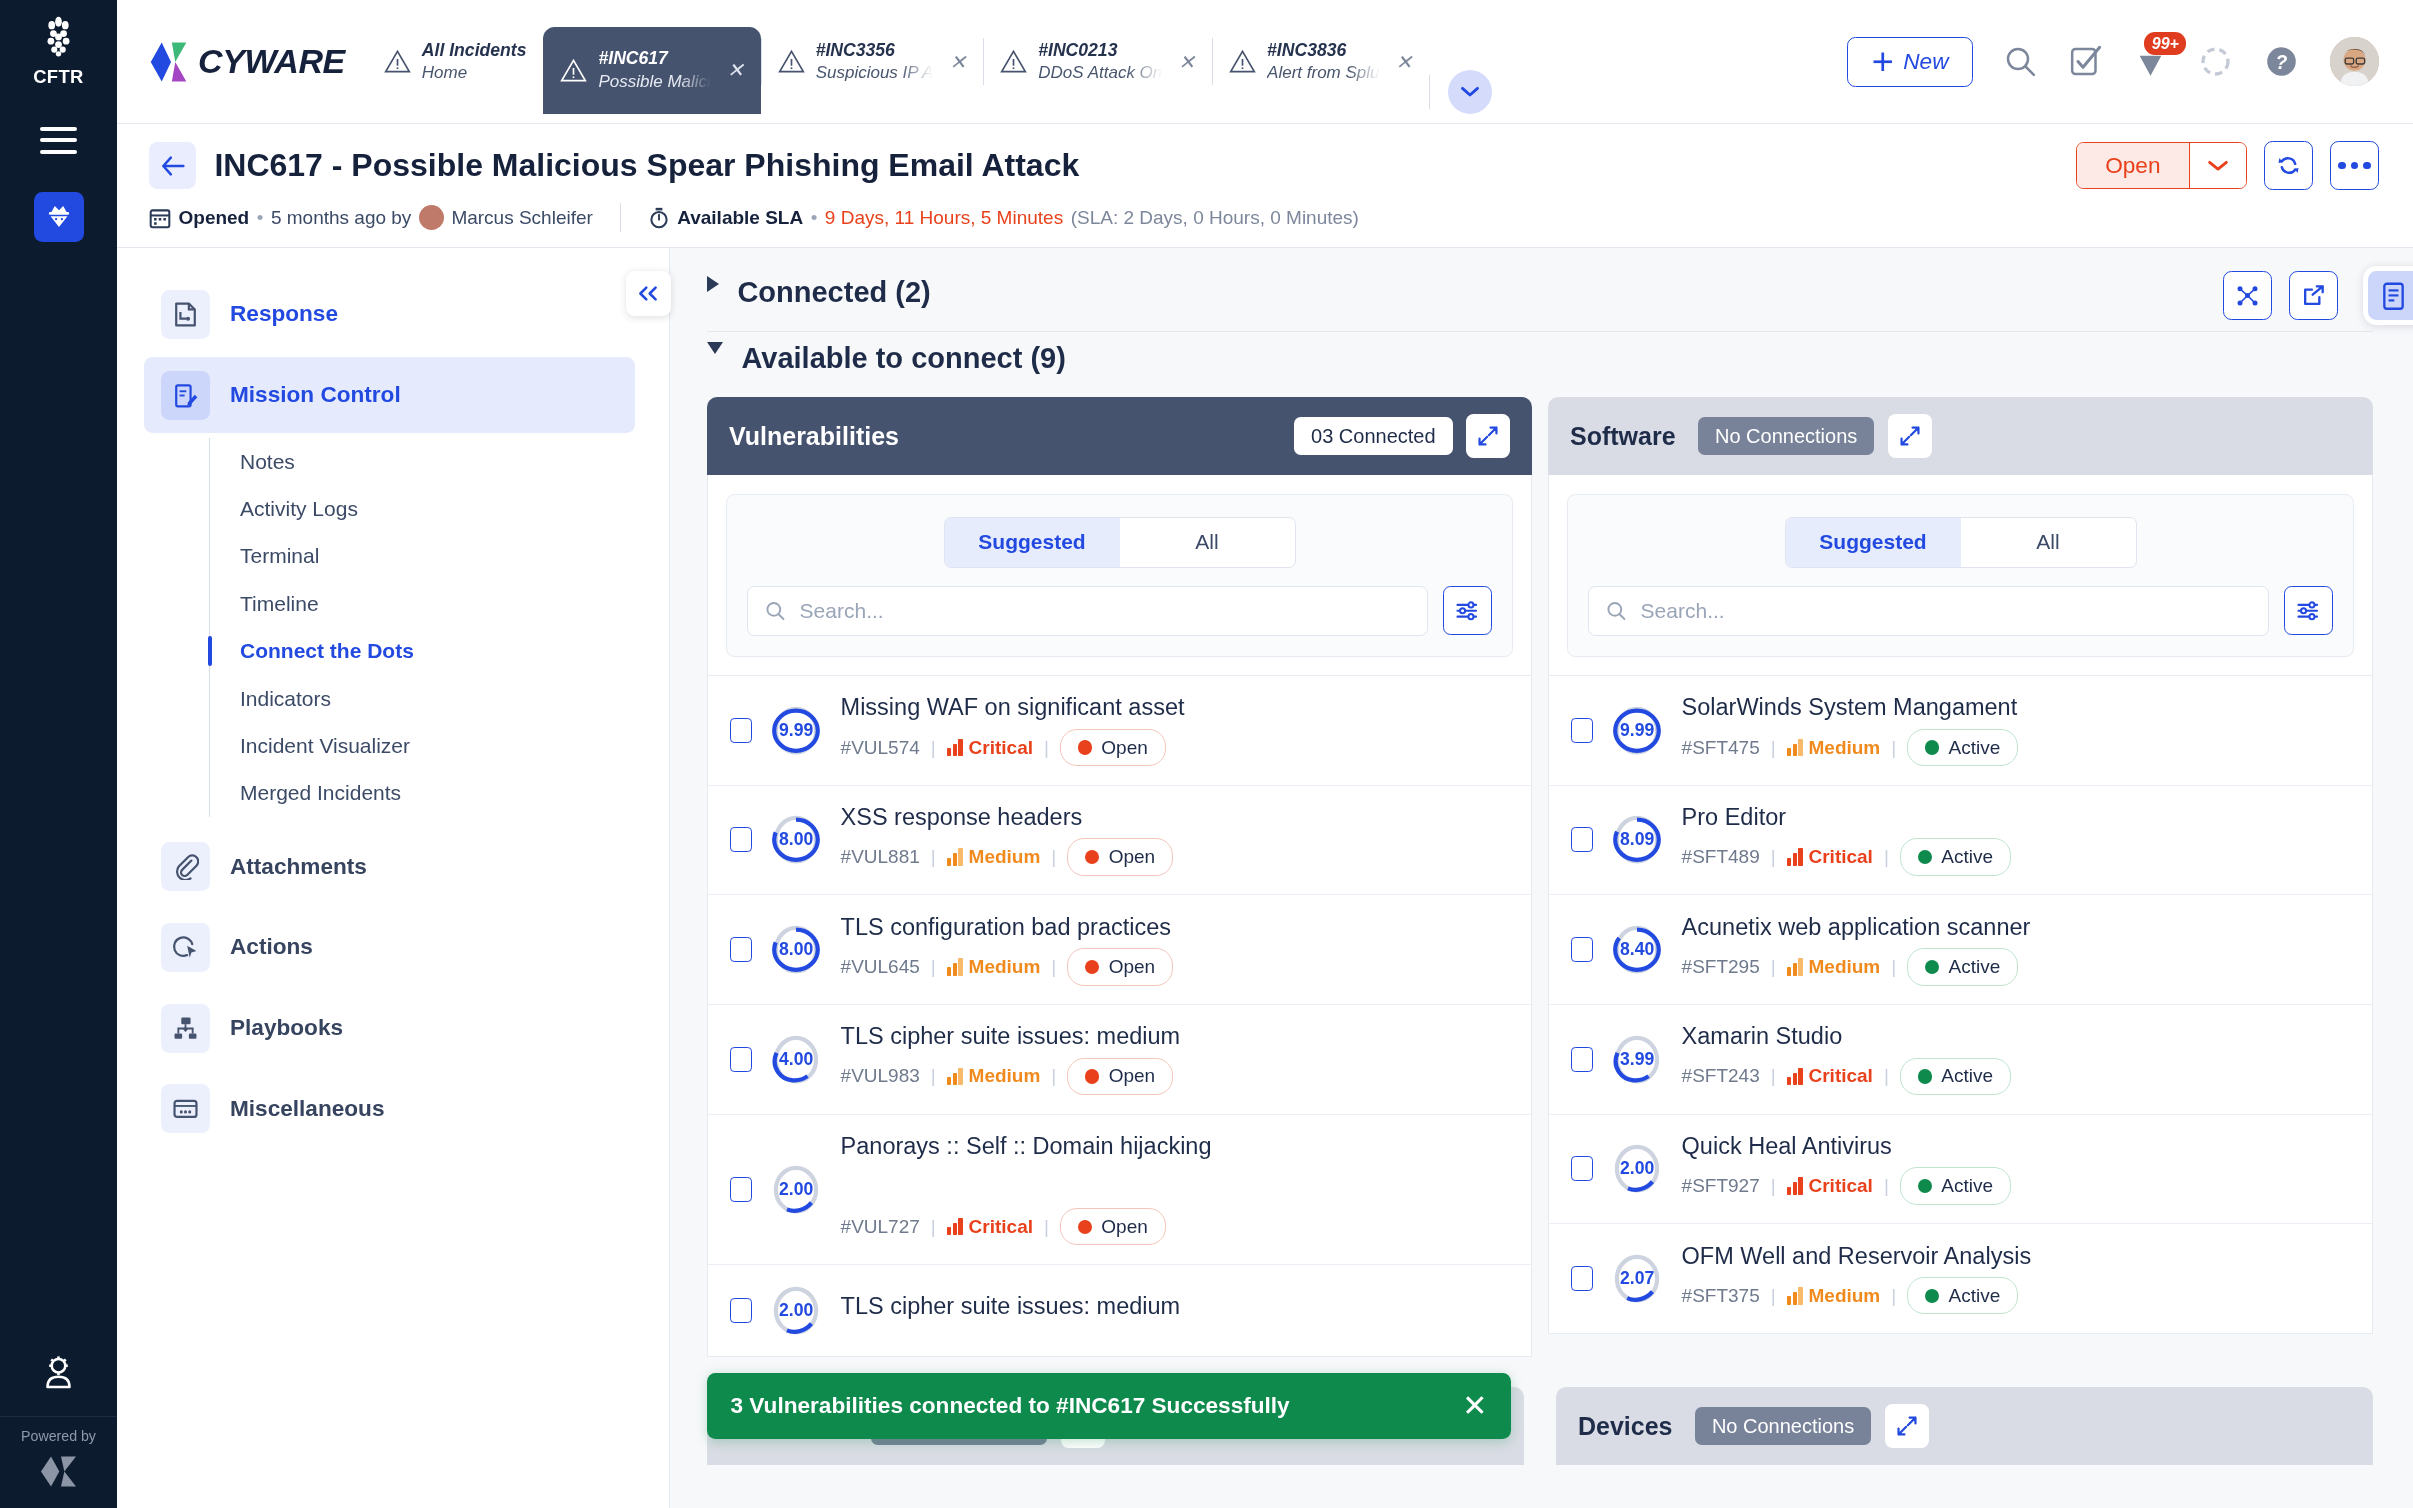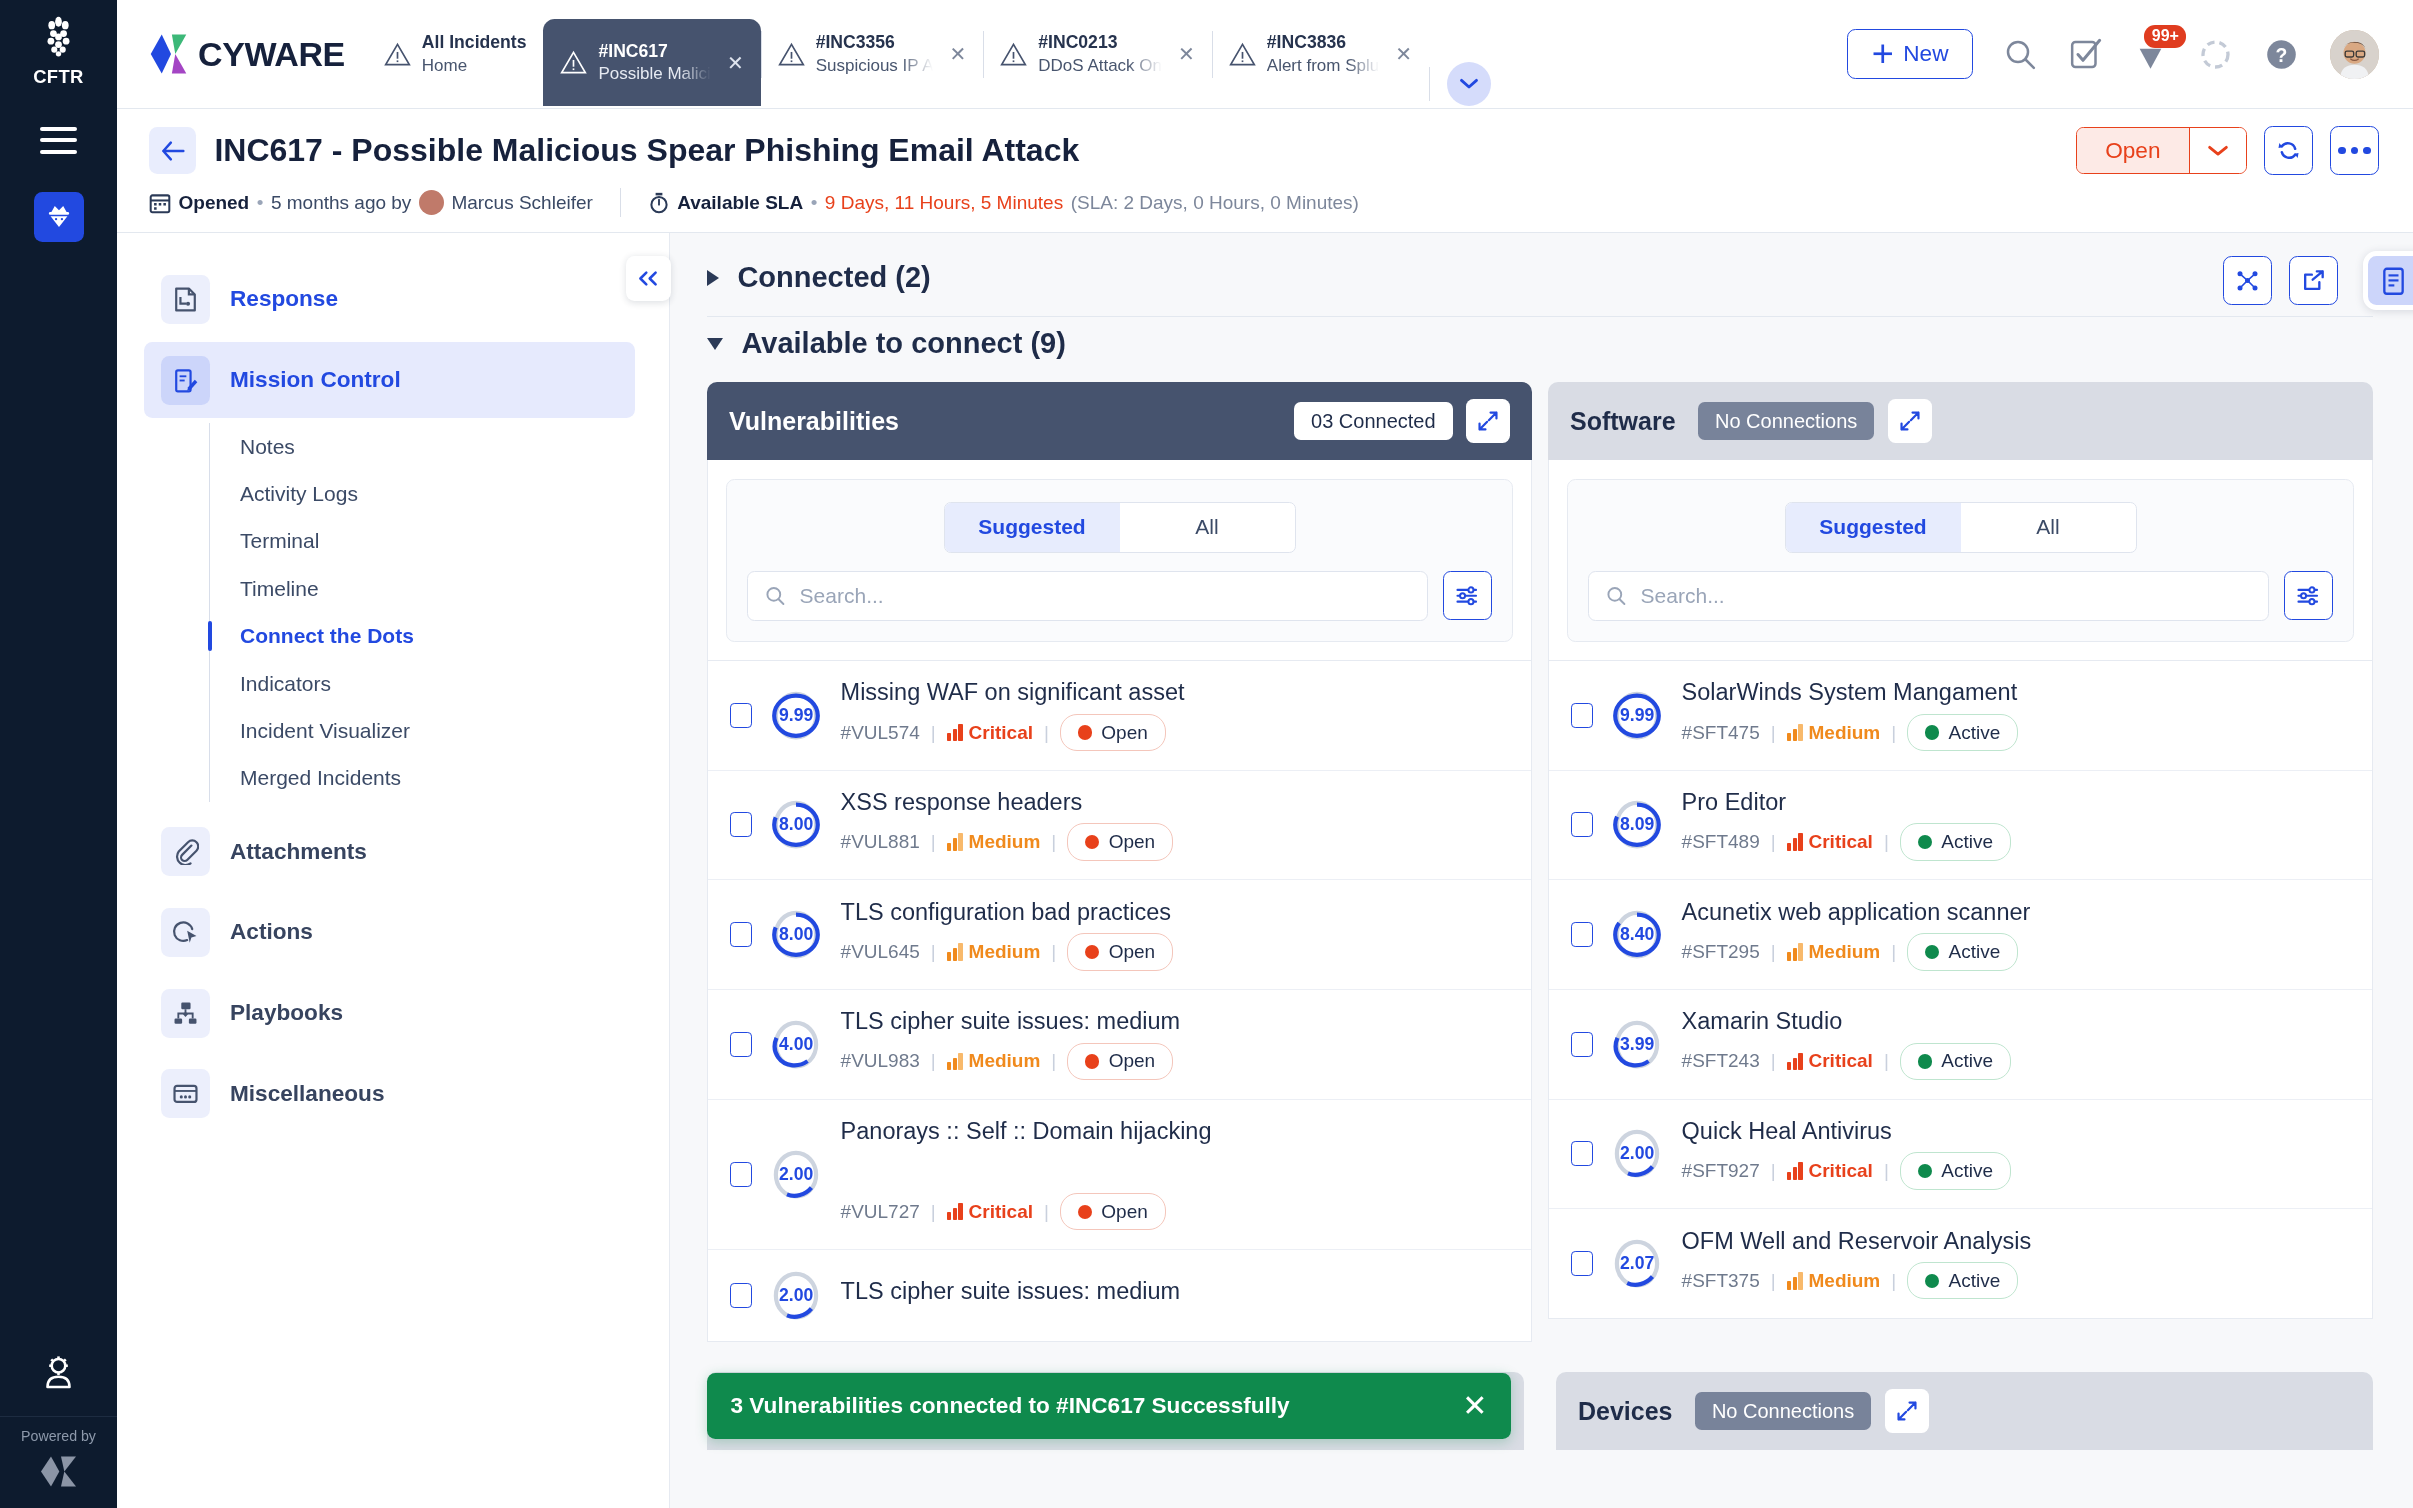--- a/index.html
+++ b/index.html
@@ -41,22 +41,22 @@
     border-top: 0.8px solid #1d2c41; width: 100%;
     padding: 11.7px 0 18.4px; display:flex; flex-direction:column; align-items:center; gap: 8.4px;
   }
   .rail-powered-label { color:#8d99ab; font-size: 14.2px; }
 
   
   .right { flex: 1; display: flex; flex-direction: column; min-width: 0; }
 
   
   .topbar {
-    height: 109px; background: #fff; display: flex; align-items: center;
-    border-bottom: 0.8px solid #e3e8ef; position: relative;
+    height: 124px; background: #fff; display: flex; align-items: center;
+    border-bottom: 0.8px solid #e3e8ef; position: relative; font-style: italic;
   }
   .brand { display:flex; align-items:center; gap: 10px; padding: 0 22px 0 32px; }
   .brand-mark { width: 39px; height: 44px; }
   .brand-name { font-size: 34px; font-weight: bold; color: #16213c; letter-spacing: -0.4px; }
 
   .tabs { display: flex; align-items: flex-end; height: 104px; }
   .tab {
     display: flex; align-items: center; gap: 11px;
     padding: 0 17px; height: 104px; cursor: pointer; position: relative;
   }
@@ -171,21 +171,21 @@
     background:#2249e0; border-radius: 2.5px;
   }
   .collapse-btn {
     position:absolute; right: -1.7px; top: 23.5px; width: 45px; height: 45px;
     background:#fff; border-radius: 8.4px; box-shadow: 0 1.7px 7.5px rgba(22,33,60,.14);
     display:flex; align-items:center; justify-content:center; cursor:pointer; z-index: 5;
   }
 
   
   .main { flex:1; min-width:0; padding: 23.5px 40px 0 37px; overflow:hidden; position:relative; }
-  .sect-head { display:flex; align-items:center; gap: 18.4px; padding: 5px 0 22px; }
+  .sect-head { display:flex; align-items:flex-start; gap: 18.4px; padding: 5px 0 22px; }
   .sect-title { font-size: 29px; font-weight: bold; color:#1f2c49; }
   .tri { width:0; height:0; cursor:pointer; }
   .tri-right { border-left: 12.6px solid #2b3a57; border-top: 8.4px solid transparent; border-bottom: 8.4px solid transparent; }
   .tri-down { border-top: 12.6px solid #2b3a57; border-left: 8.4px solid transparent; border-right: 8.4px solid transparent; }
   .sect-divider { height:0.8px; background:#e3e8ef; margin: 0 0 5px; }
   .main-tools { position:absolute; right: 75px; top: 23.5px; display:flex; gap: 17px; z-index: 4; }
   .side-tab {
     position:absolute; right: -10px; top: 18.4px; width: 60px; height: 59px;
     background:#ccd5fa; border: 5px solid #fff; border-radius: 13.4px 0 0 13.4px;
     display:flex; align-items:center; justify-content:center; cursor:pointer;

